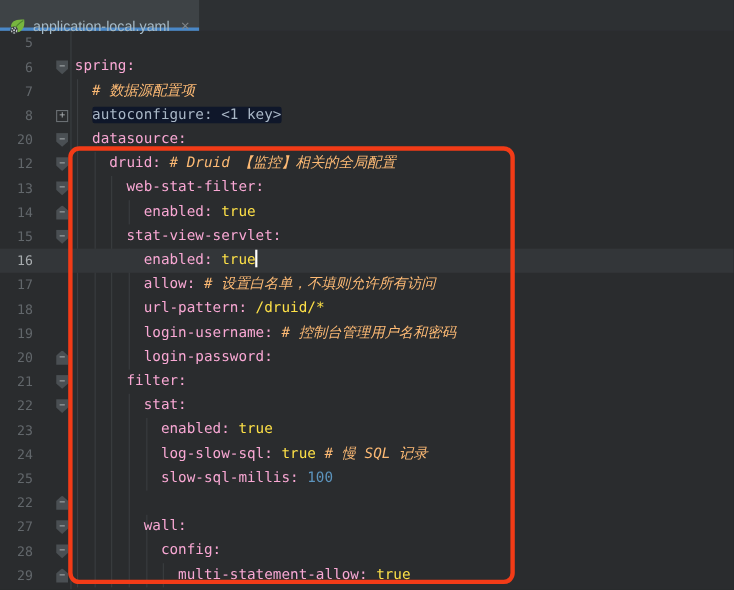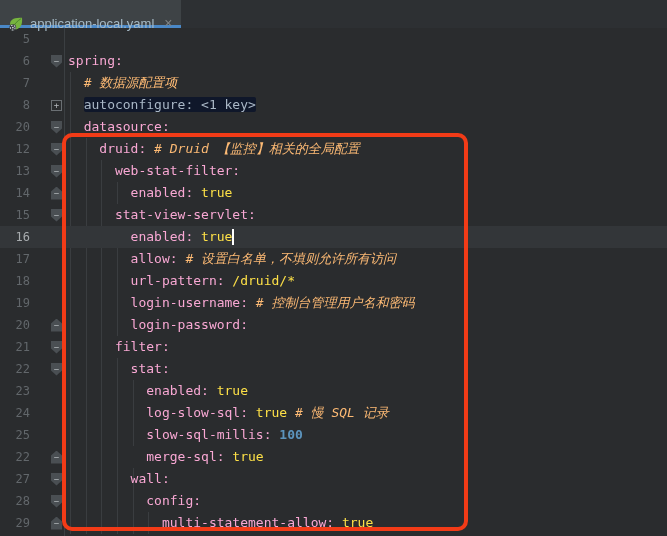--- a/index.html
+++ b/index.html
@@ -25,21 +25,21 @@
   .line { display:flex; height:22px; line-height:22px; font-size:13px; white-space:pre; }
   .line.current { background:#333639; }
   .ln { flex:none; width:30px; text-align:right; color:#62676B; font-size:12px; }
   .line.current .ln { color:#A8ACAF; }
   .foldc { flex:none; width:34px; display:flex; align-items:center; justify-content:flex-end;
            padding-right:2px; }
   .code { padding-left:4px; color:#A9B7C6; }
 
   .seg-key     { color:#f9a8d4; }
   .seg-value   { color:#fde047; }
-  .seg-number  { color:#5C94BD;font-weight:bold; }
+  .seg-number  { color:#5C94BD; }
   .seg-comment { color:#fdba74; font-style:italic; }
   .seg-plain   { color:#A9B7C6; }
   .seg-folded  { color:#A9B7C6; background:#0f172a; border-radius:2px; }
 
   .caret { display:inline-block; width:2px; height:16px; background:#FFFFFF;
            vertical-align:middle; margin-top:-2px; }
 
   
   .fm { width:11px; height:13px; background:#4A4F53; color:#B4B9BC; font-size:9px;
         display:flex; justify-content:center; line-height:1; }
@@ -100,21 +100,21 @@
         <div class="line current"><span class="ln">16</span><span class="foldc"></span><span class="code"><span class="seg-key">        enabled:</span><span class="seg-value"> true</span><span class="caret"></span></span></div>
         <div class="line"><span class="ln">17</span><span class="foldc"></span><span class="code"><span class="seg-key">        allow:</span><span class="seg-comment"> # 设置白名单，不填则允许所有访问</span></span></div>
         <div class="line"><span class="ln">18</span><span class="foldc"></span><span class="code"><span class="seg-key">        url-pattern:</span><span class="seg-value"> /druid/*</span></span></div>
         <div class="line"><span class="ln">19</span><span class="foldc"></span><span class="code"><span class="seg-key">        login-username:</span><span class="seg-comment"> # 控制台管理用户名和密码</span></span></div>
         <div class="line"><span class="ln">20</span><span class="foldc"><span class="fm end">−</span></span><span class="code"><span class="seg-key">        login-password:</span></span></div>
         <div class="line"><span class="ln">21</span><span class="foldc"><span class="fm start">−</span></span><span class="code"><span class="seg-key">      filter:</span></span></div>
         <div class="line"><span class="ln">22</span><span class="foldc"><span class="fm start">−</span></span><span class="code"><span class="seg-key">        stat:</span></span></div>
         <div class="line"><span class="ln">23</span><span class="foldc"></span><span class="code"><span class="seg-key">          enabled:</span><span class="seg-value"> true</span></span></div>
         <div class="line"><span class="ln">24</span><span class="foldc"></span><span class="code"><span class="seg-key">          log-slow-sql:</span><span class="seg-value"> true</span><span class="seg-comment"> # 慢 SQL 记录</span></span></div>
         <div class="line"><span class="ln">25</span><span class="foldc"></span><span class="code"><span class="seg-key">          slow-sql-millis:</span><span class="seg-number"> 100</span></span></div>
-        <div class="line"><span class="ln">22</span><span class="foldc"><span class="fm end">−</span></span><span class="code"><span class="seg-key">          merge-sql:</span><span class="seg-value"> true</span></span></div>
+        <div class="line"><span class="ln">22</span><span class="foldc"><span class="fm end">−</span></span></div>
         <div class="line"><span class="ln">27</span><span class="foldc"><span class="fm start">−</span></span><span class="code"><span class="seg-key">        wall:</span></span></div>
         <div class="line"><span class="ln">28</span><span class="foldc"><span class="fm start">−</span></span><span class="code"><span class="seg-key">          config:</span></span></div>
         <div class="line"><span class="ln">29</span><span class="foldc"><span class="fm end">−</span></span><span class="code"><span class="seg-key">            multi-statement-allow:</span><span class="seg-value"> true</span></span></div>
       </div>
   </div>
 
   <div class="annotation"></div>
 </div>
 
 </body></html>

